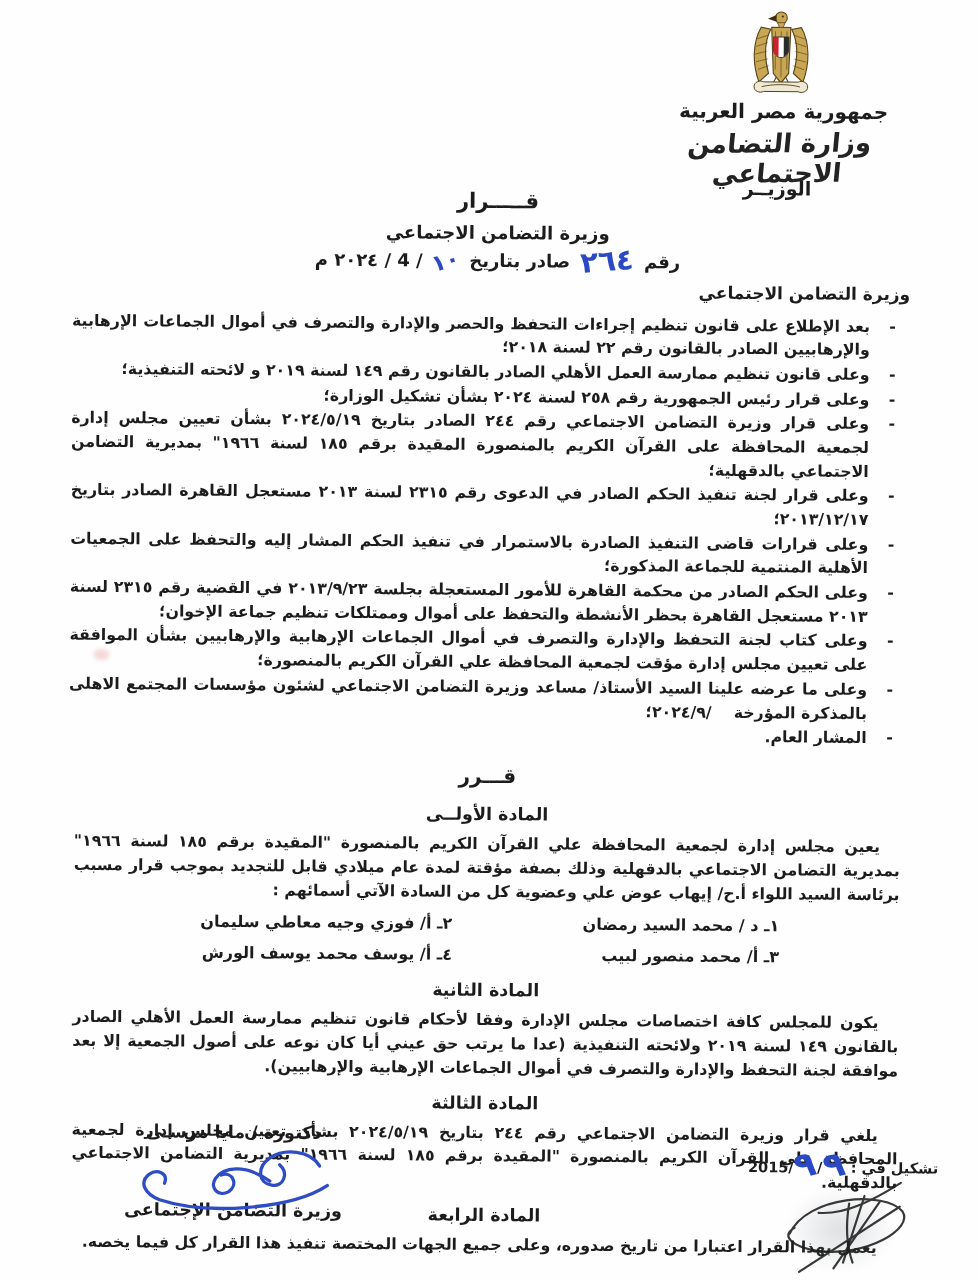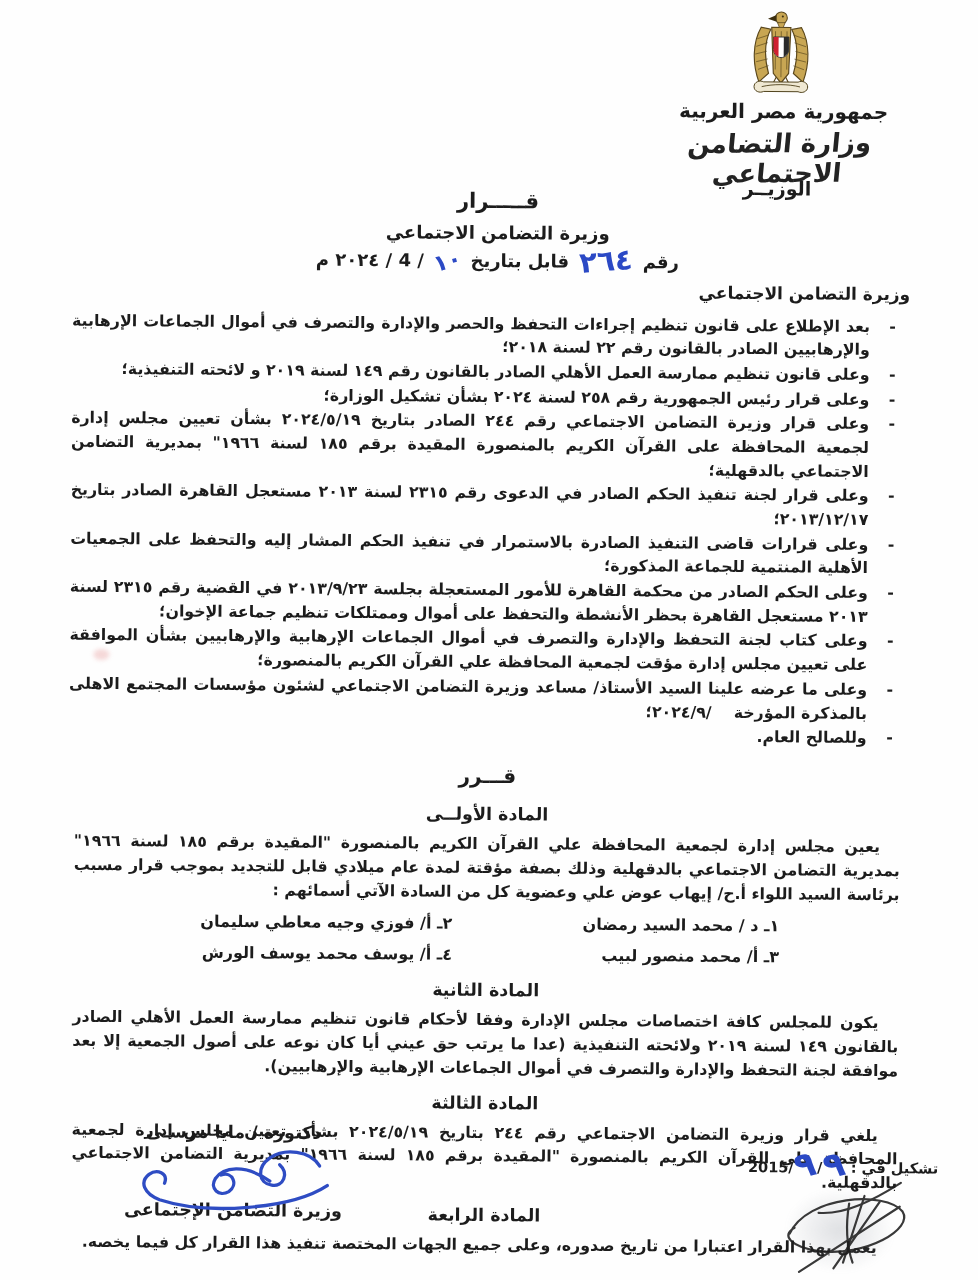--- a/index.html
+++ b/index.html
@@ -96,39 +96,39 @@
     <div class="republic">جمهورية مصر العربية</div>
     <div class="calligraphy">وزارة التضامن الاجتماعي</div>
     <div class="minister-word">الوزيــر</div>
 
     <div class="title-block">
       <div class="title-decree">قـــــرار</div>
       <div class="title-issuer">وزيرة التضامن الاجتماعي</div>
       <div class="title-number-line">
         <span>رقم</span>
         <span class="hand-blue decree-no">٢٦٤</span>
-        <span>قابل بتاريخ</span>
+        <span>صادر بتاريخ</span>
         <span class="ltr-island"><span>٢٠٢٤ / 4 /</span> <span class="hand-blue day-no">١٠</span></span>
         <span>م</span>
       </div>
     </div>
 
     <div class="body-text">
       <div class="preamble-heading">وزيرة التضامن الاجتماعي</div>
 
       <div class="clause"><span class="bullet">-</span><span>بعد الإطلاع على قانون تنظيم إجراءات التحفظ والحصر والإدارة والتصرف في أموال الجماعات الإرهابية والإرهابيين الصادر بالقانون رقم ٢٢ لسنة ٢٠١٨؛</span></div>
       <div class="clause"><span class="bullet">-</span><span>وعلى قانون تنظيم ممارسة العمل الأهلي الصادر بالقانون رقم ١٤٩ لسنة ٢٠١٩ و لائحته التنفيذية؛</span></div>
       <div class="clause"><span class="bullet">-</span><span>وعلى قرار رئيس الجمهورية رقم ٢٥٨ لسنة ٢٠٢٤ بشأن تشكيل الوزارة؛</span></div>
       <div class="clause"><span class="bullet">-</span><span>وعلى قرار وزيرة التضامن الاجتماعي رقم ٢٤٤ الصادر بتاريخ ٢٠٢٤/٥/١٩ بشأن تعيين مجلس إدارة لجمعية المحافظة على القرآن الكريم بالمنصورة المقيدة برقم ١٨٥ لسنة ١٩٦٦" بمديرية التضامن الاجتماعي بالدقهلية؛</span></div>
       <div class="clause"><span class="bullet">-</span><span>وعلى قرار لجنة تنفيذ الحكم الصادر في الدعوى رقم ٢٣١٥ لسنة ٢٠١٣ مستعجل القاهرة الصادر بتاريخ ٢٠١٣/١٢/١٧؛</span></div>
       <div class="clause"><span class="bullet">-</span><span>وعلى قرارات قاضى التنفيذ الصادرة بالاستمرار في تنفيذ الحكم المشار إليه والتحفظ على الجمعيات الأهلية المنتمية للجماعة المذكورة؛</span></div>
       <div class="clause"><span class="bullet">-</span><span>وعلى الحكم الصادر من محكمة القاهرة للأمور المستعجلة بجلسة ٢٠١٣/٩/٢٣ في القضية رقم ٢٣١٥ لسنة ٢٠١٣ مستعجل القاهرة بحظر الأنشطة والتحفظ على أموال وممتلكات تنظيم جماعة الإخوان؛</span></div>
       <div class="clause"><span class="bullet">-</span><span>وعلى كتاب لجنة التحفظ والإدارة والتصرف في أموال الجماعات الإرهابية والإرهابيين بشأن الموافقة على تعيين مجلس إدارة مؤقت لجمعية المحافظة علي القرآن الكريم بالمنصورة؛</span></div>
       <div class="clause"><span class="bullet">-</span><span>وعلى ما عرضه علينا السيد الأستاذ/ مساعد وزيرة التضامن الاجتماعي لشئون مؤسسات المجتمع الاهلى بالمذكرة المؤرخة &nbsp;&nbsp;&nbsp;‪٢٠٢٤/٩/‬؛</span></div>
-      <div class="clause"><span class="bullet">-</span><span>وللصالح العام.</span></div>
+      <div class="clause"><span class="bullet">-</span><span>المشار العام.</span></div>
 
       <div class="center-word">قـــرر</div>
 
       <div>
         <div class="article-heading">المادة الأولــى</div>
         <div class="article-text">يعين مجلس إدارة لجمعية المحافظة علي القرآن الكريم بالمنصورة "المقيدة برقم ١٨٥ لسنة ١٩٦٦" بمديرية التضامن الاجتماعي بالدقهلية وذلك بصفة مؤقتة لمدة عام ميلادي قابل للتجديد بموجب قرار مسبب برئاسة السيد اللواء أ.ح/ إيهاب عوض علي وعضوية كل من السادة الآتي أسمائهم :</div>
         <div class="members">
           <div class="m-right">١ـ د / محمد السيد رمضان</div>
           <div class="m-left">٢ـ أ/ فوزي وجيه معاطي سليمان</div>
           <div class="m-right">٣ـ أ/ محمد منصور لبيب</div>

